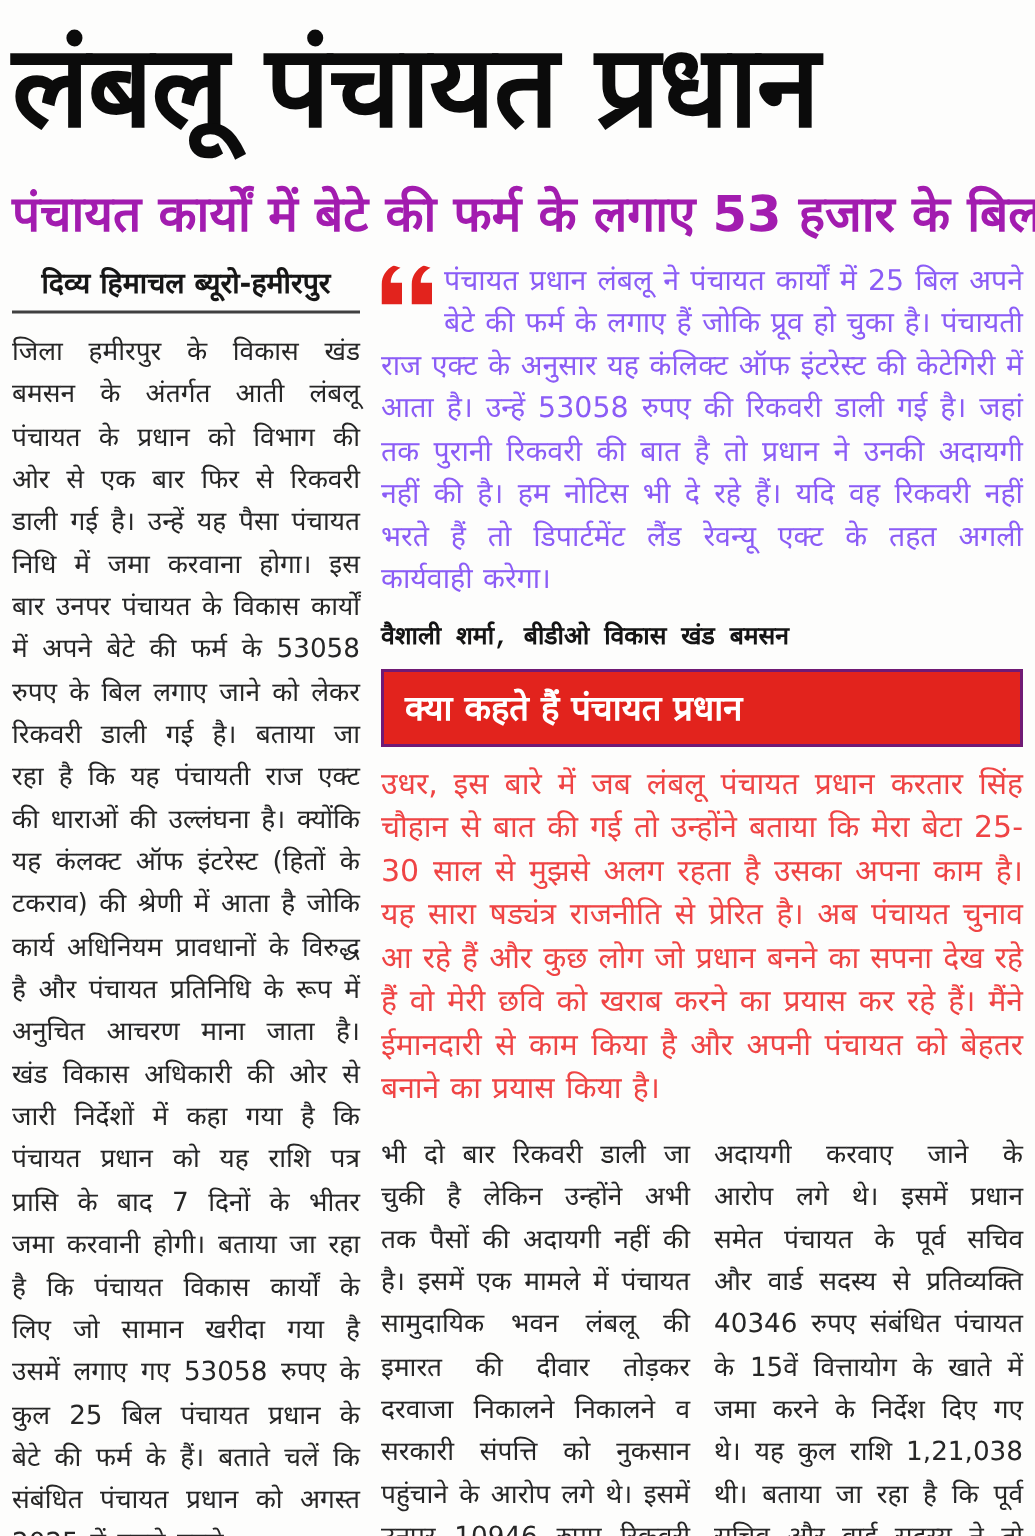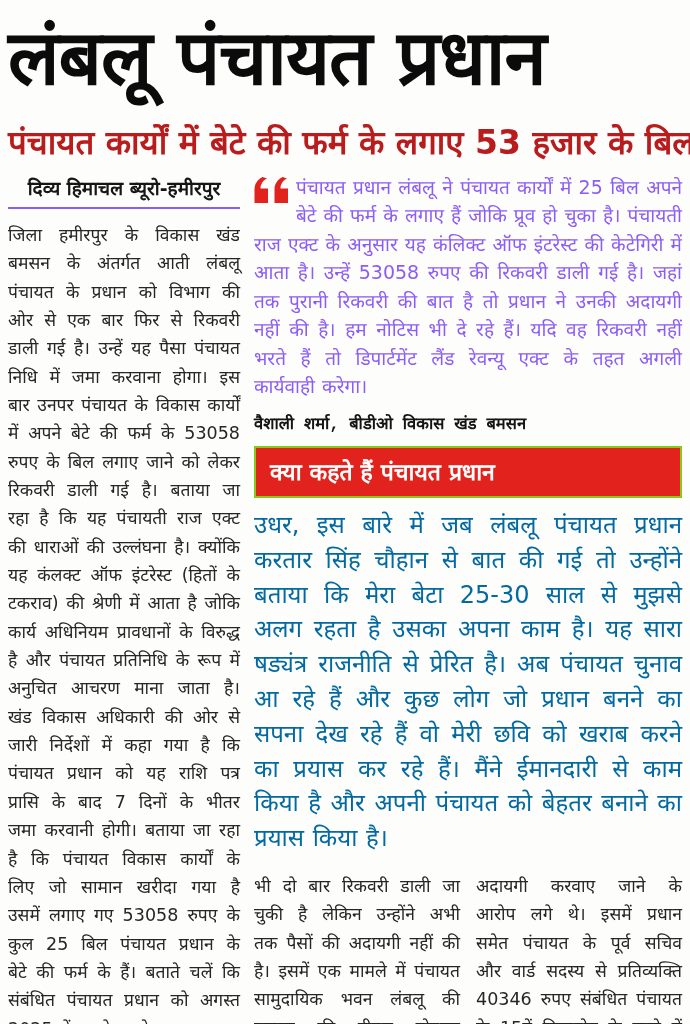--- a/index.html
+++ b/index.html
@@ -25,40 +25,40 @@
     font-weight: 800;
     color: #0b0b0b;
     letter-spacing: -1px;
   }
   .headline span { display: block; white-space: nowrap; }
   .subheadline {
     margin: 14px 0 10px 0;
     font-size: 33px;
     line-height: 1.2;
     font-weight: 700;
-    color: #b91c1c;
+    color: #a21caf;
     white-space: nowrap;
     text-align: right;
   }
   .content {
     display: flex;
     gap: 14px;
     align-items: flex-start;
   }
   .col-left {
     width: 232px;
     flex: 0 0 232px;
   }
   .byline {
     font-weight: 700;
     font-size: 19px;
     text-align: center;
     color: #161616;
     padding: 2px 0 6px 0;
-    border-bottom: 2px solid #8b5cf6;
+    border-bottom: 2px solid #404040;
     margin-bottom: 12px;
   }
   .body-text {
     margin: 0;
     font-size: 17.5px;
     line-height: 1.62;
     text-align: justify;
     color: #262626;
     word-spacing: 2px;
   }
@@ -87,32 +87,32 @@
   .quote-attrib {
     margin-top: 10px;
     font-weight: 700;
     font-size: 16.5px;
     color: #141414;
     font-family: Liberation Mono, monospace;
   }
   .red-banner {
     margin-top: 12px;
     background: #e2231d;
-    border: 2px solid #84cc16;
+    border: 2px solid #701a75;
     color: #ffffff;
     font-weight: 700;
     font-size: 23px;
     padding: 7px 14px 9px 14px;
   }
   .statement {
     margin: 10px 0 0 0;
-    font-size: 24px;
+    font-size: 20px;
     line-height: 1.45;
     text-align: justify;
-    color: #0369a1;
+    color: #ef4444;
     word-spacing: 1px;
   }
   .two-cols {
     display: flex;
     gap: 16px;
     margin-top: 16px;
   }
   .two-cols p {
     margin: 0;
     flex: 1 1 50%;

